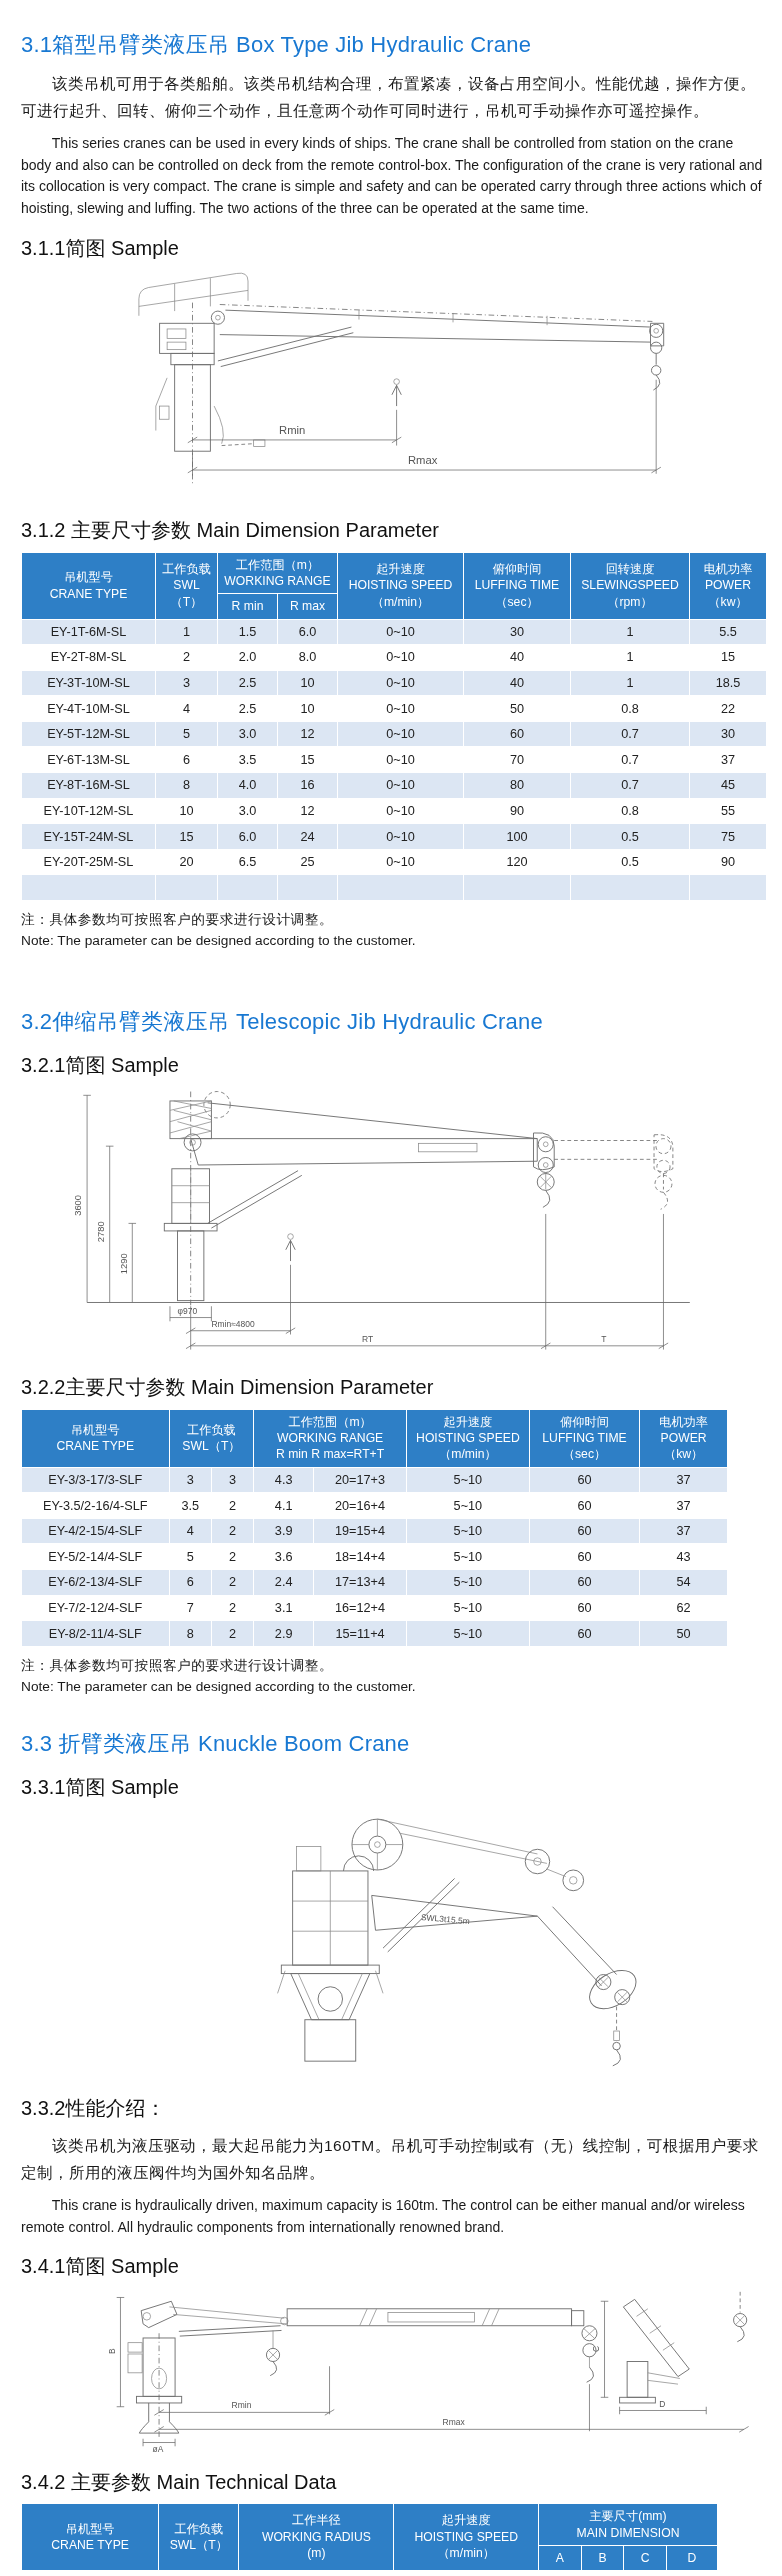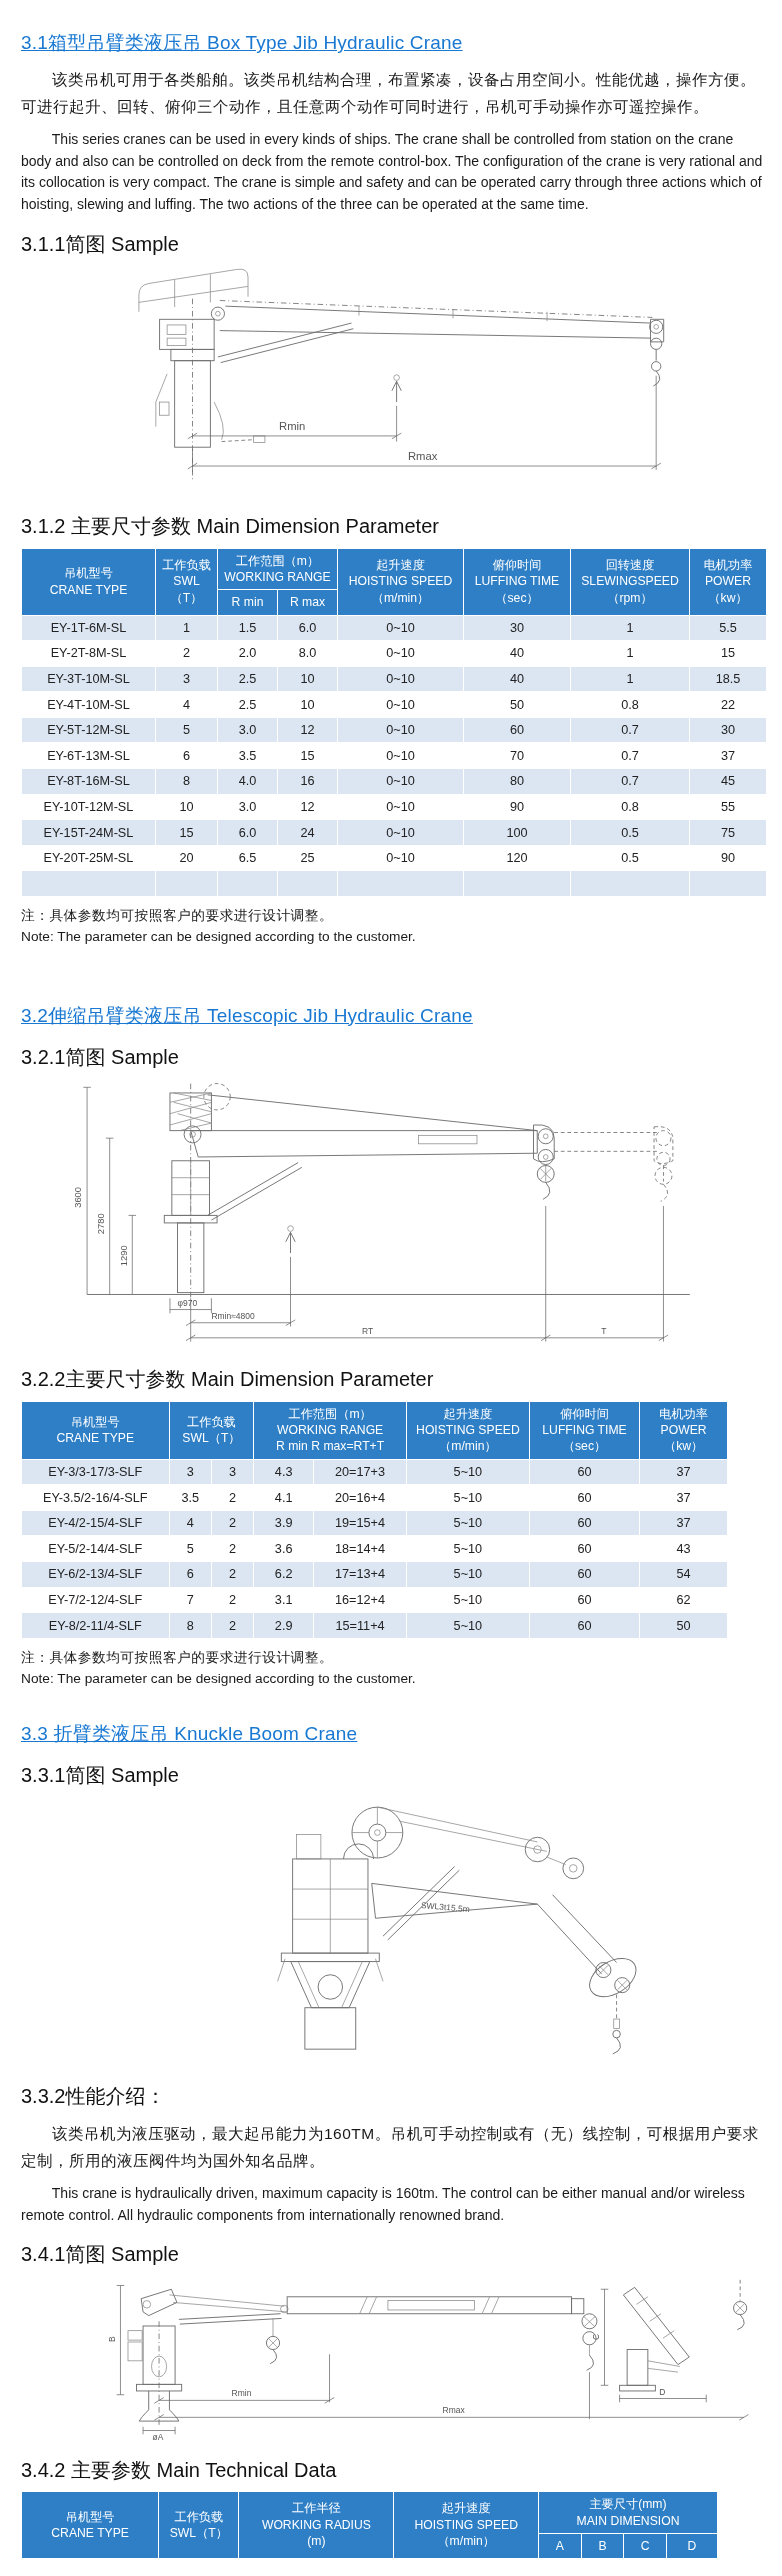--- a/index.html
+++ b/index.html
@@ -1,19 +1,19 @@
 <!DOCTYPE html>
 <html style="font-size:15px"><head>
 <meta charset="utf-8">
 <style>
   html,body{margin:0;padding:0;background:#fff;}
   body{width:782px;font-family:"Liberation Sans","DejaVu Sans",sans-serif;color:#1a1a1a;}
   .page{width:782px;padding:5.7px 0 17px 0;}
   .inner{padding:0 19px 0 21px;}
-  h2.sec{color:#1878d2;font-size:19px;font-weight:500;margin:24.5px 0 9.4px 0;letter-spacing:0.2px;text-decoration:underline;}
+  h2.sec{color:#1878d2;font-size:22px;font-weight:500;margin:24.5px 0 9.4px 0;letter-spacing:0.2px;}
   .sub{font-size:20px;color:#111;margin:15px 0 3.8px 0;}
   p.cn{font-size:15.5px;line-height:1.8;margin:9.4px 0 5.7px 0;text-indent:2em;letter-spacing:0.5px;}
   p.en{font-size:14px;line-height:1.55;margin:7.5px 0 9.4px 0;text-indent:2.2em;}
   .note{font-size:13.7px;line-height:1.5;margin:9.4px 0 0 0;}
   .note .cnline{letter-spacing:0.5px;}
   .drawing{display:block;}
   svg{display:block;}
   svg text{font-family:"Liberation Sans","DejaVu Sans",sans-serif;fill:#555;}
   .dline{stroke:#707070;stroke-width:1;fill:none;}
   .dthin{stroke:#8a8a8a;stroke-width:.8;fill:none;}
@@ -403,21 +403,21 @@
             <td>3.6</td>
             <td>18=14+4</td>
             <td>5~10</td>
             <td>60</td>
             <td>43</td>
           </tr>
           <tr>
             <td>EY-6/2-13/4-SLF</td>
             <td>6</td>
             <td>2</td>
-            <td>6.2</td>
+            <td>2.4</td>
             <td>17=13+4</td>
             <td>5~10</td>
             <td>60</td>
             <td>54</td>
           </tr>
           <tr>
             <td>EY-7/2-12/4-SLF</td>
             <td>7</td>
             <td>2</td>
             <td>3.1</td>

